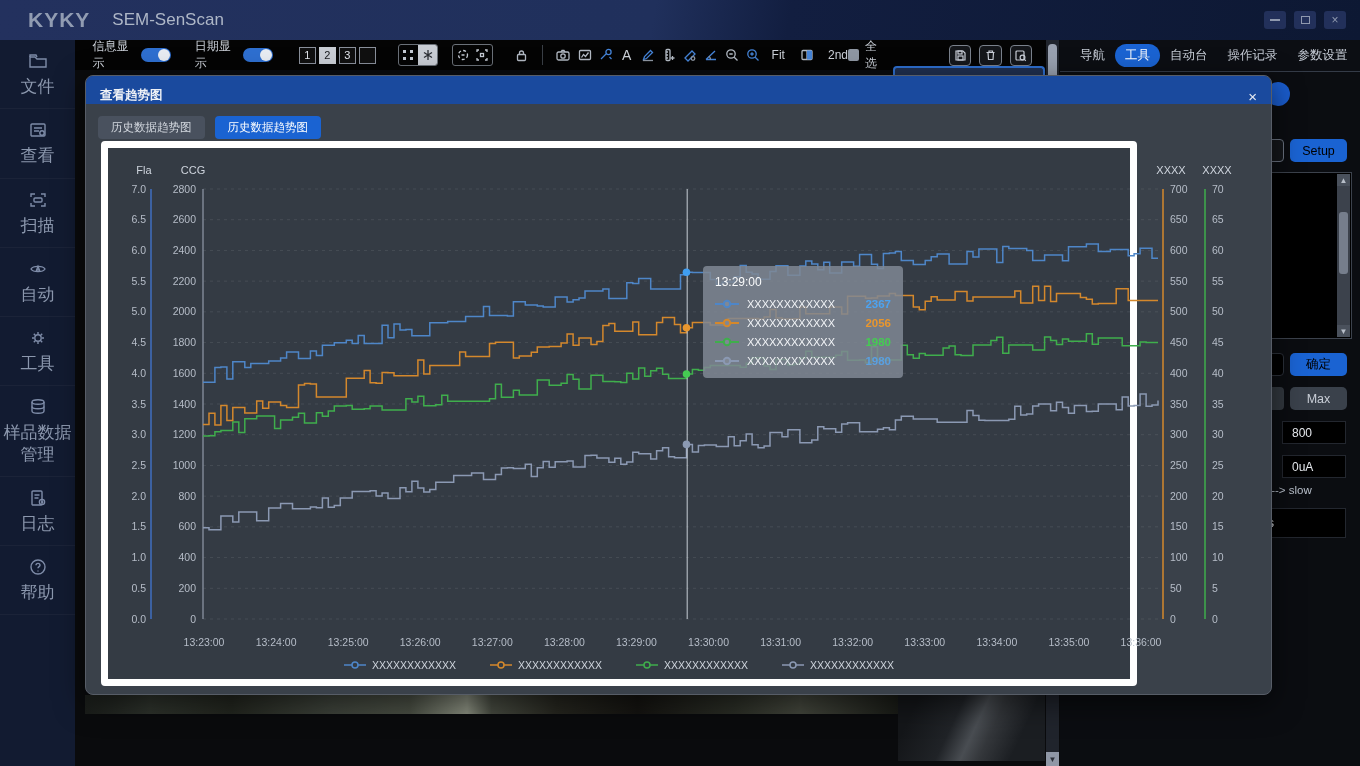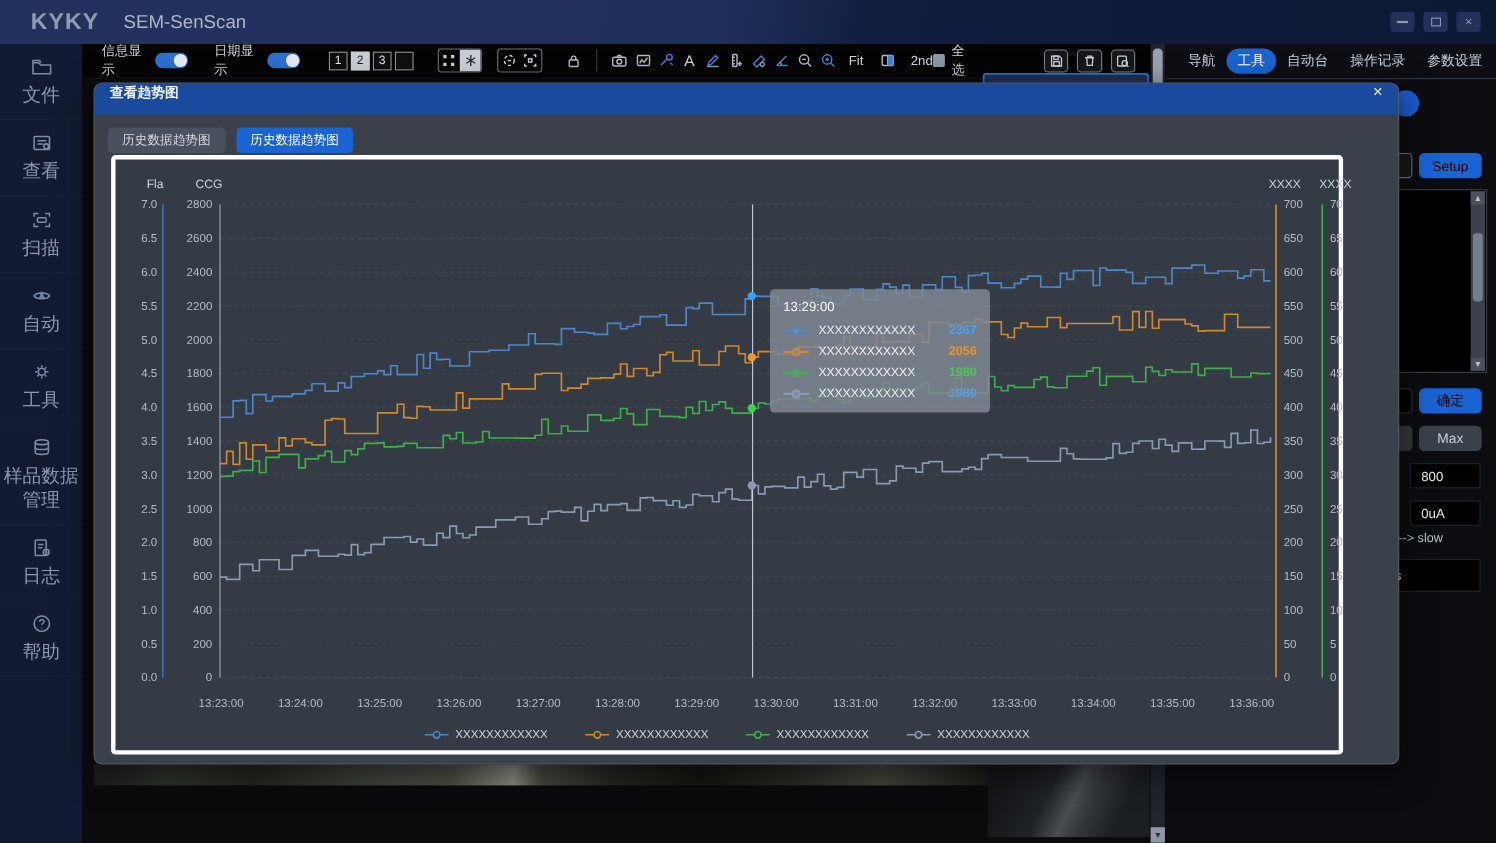--- a/index.html
+++ b/index.html
@@ -84,30 +84,30 @@
     background:linear-gradient(90deg,#1a1d1a 0%,#2e332c 8%,#23261f 18%,#3d423a 30%,#4a4f44 40%,#8a8f80 47%,#464a40 50%,#26261f 58%,#151411 68%,#2b2e26 80%,#43463c 88%,#191b16 100%); }
   #sem-thumb { position:absolute; left:823px; top:625px; width:147px; height:66px;
     background:linear-gradient(115deg,#141619 12%,#202327 38%,#494d52 52%,#34373b 62%,#1b1e22 80%); }
   #list-thumb-sliver { position:absolute; left:818px; top:-4px; width:152px; height:10px;
     border:2px solid #2e6fd0; border-bottom:none; border-radius:4px 4px 0 0; background:#203050; }
 
   
   #dialog { position:absolute; left:85px; top:75px; width:1187px; height:620px; background:#3a414a;
     border:1px solid #575d67; border-radius:8px; box-shadow:0 8px 30px rgba(0,0,0,.55); z-index:10; }
   #dlg-header { position:absolute; left:0; top:0; width:100%; height:28px; background:#1a4a9e;
-    border-radius:7px 7px 0 0; display:flex; align-items:flex-start; }
+    border-radius:7px 7px 0 0; display:flex; align-items:flex-end; }
   #dlg-title { color:#eef1f6; font-size:12.5px; font-weight:bold; margin-left:14px; }
   #dlg-close { margin-left:auto; margin-right:14px; color:#e8ecf2; font-size:15px; line-height:1; }
   #dlg-tabs { position:absolute; left:12px; top:40px; display:flex; gap:10px; }
   .dtab { height:23px; padding:0 13px; border-radius:4px; font-size:11.5px; display:flex; align-items:center;
     background:#49515e; color:#d4d9e0; }
   .dtab.active { background:#1a63d2; color:#fff; }
 
-  #chart-panel { position:absolute; left:15px; top:65px; width:1120px; height:545px; background:#343b44;
-    border:4px solid #ffffff; border-radius:4px;text-decoration:underline; }
+  #chart-panel { position:absolute; left:15px; top:65px; width:1036px; height:545px; background:#343b44;
+    border:7px solid #ffffff; border-radius:4px;text-decoration:underline; }
   #chart-svg { position:absolute; left:0; top:0; }
 
   #chart-legend { position:absolute; left:0; bottom:8px; width:100%; display:flex; justify-content:center; gap:34px; }
   .lg-item { display:flex; align-items:center; gap:6px; color:#cfd5dd; font-size:10.5px; }
 
   #chart-tooltip { position:absolute; left:595px; top:118px; width:200px; background:rgba(128,136,148,0.85);
     border-radius:4px; padding:9px 12px 11px 12px; }
   #tt-time { color:#fafbfc; font-size:12px; margin-bottom:9px; }
   .tt-row { display:flex; align-items:center; margin-top:7px; }
   .tt-row .lbl { color:#f2f4f7; font-size:11px; margin-left:8px; flex:1; }

